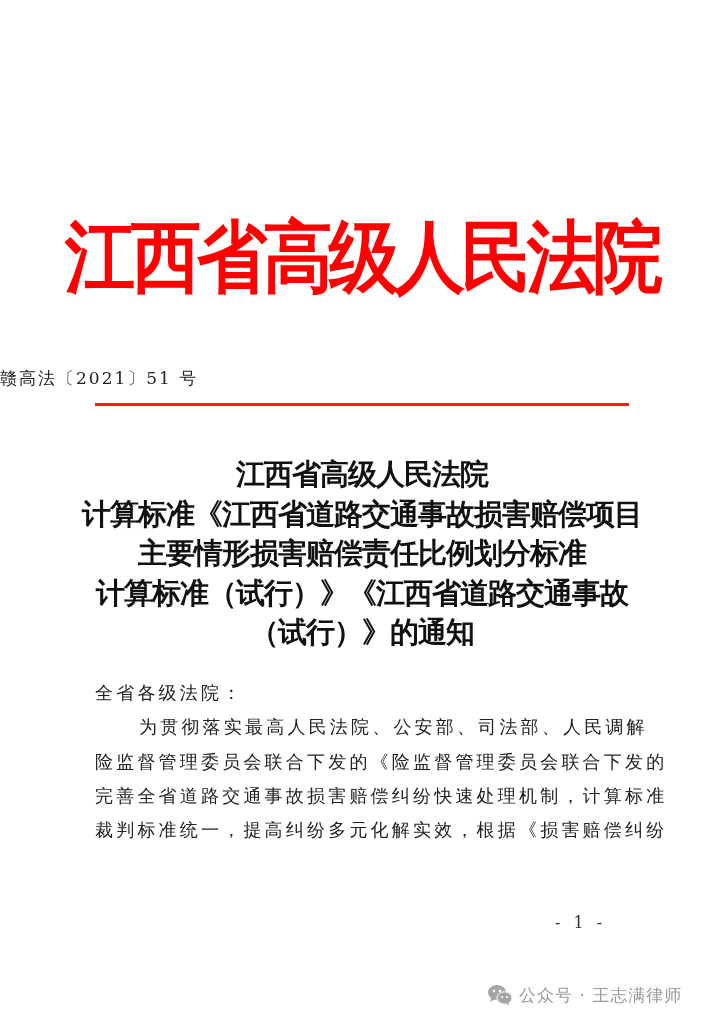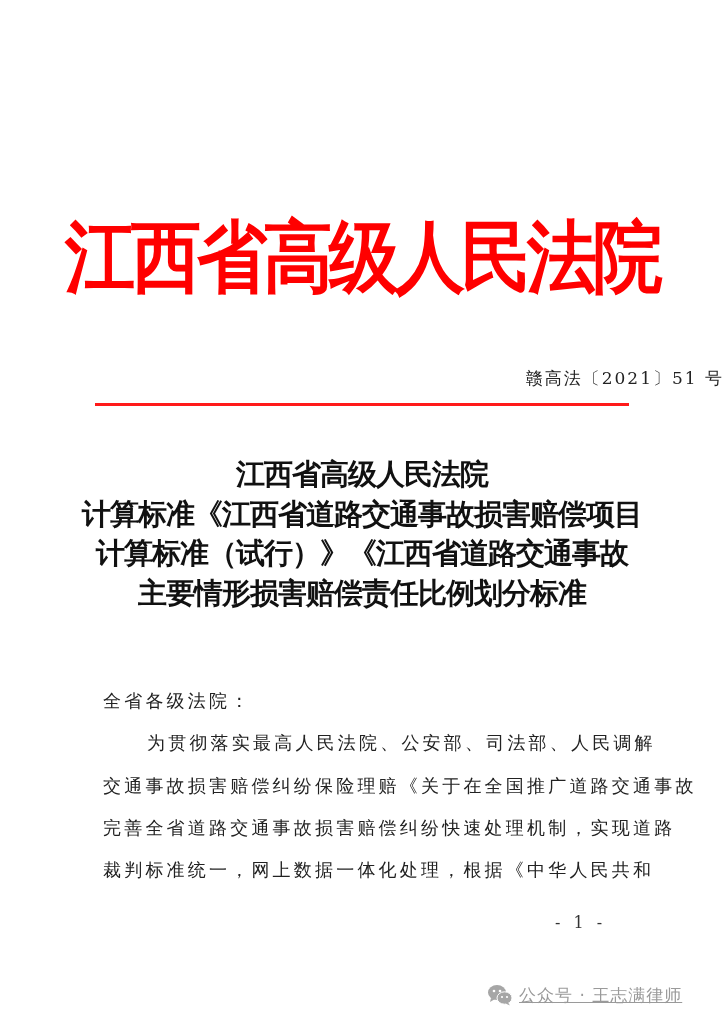--- a/index.html
+++ b/index.html
@@ -8,70 +8,71 @@
     font-family: "DejaVu Serif", "Liberation Serif", serif; color: #1a1a1a;
   }
   .abs { position: absolute; }
   .red-header {
     left: 0; width: 724px; top: 212px; text-align: center;
     font-family: "DejaVu Serif", "Liberation Serif", serif;
     font-size: 70px; line-height: 80px; color: #ff0000; font-weight: bold;
     letter-spacing: -4px; transform: scaleY(1.12); transform-origin: top center;
   }
   .doc-number {
-    left: 0; width: 724px; top: 366px; text-align: right;
+    left: 0; width: 724px; top: 366px; text-align: left;
     font-size: 17px; line-height: 24px; color: #222; letter-spacing: 2px;
   }
   .red-line {
     left: 95px; width: 534px; top: 403px; height: 3px; background: #ff1a1a;
   }
   .title-block {
     left: 0; width: 724px; top: 455px; text-align: center;
     font-size: 29px; line-height: 39.5px; font-weight: bold; color: #111;
     letter-spacing: -1px;
   }
   .title-block div { white-space: nowrap; }
   .body-text {
     left: 95px; width: 545px; top: 676px;
     font-size: 18px; line-height: 34.3px; color: #222; letter-spacing: 3.2px;
   }
-  .body-text p { margin: 8px; white-space: nowrap; }
+  .body-text p { margin: 0; white-space: nowrap; }
   .indent { padding-left: 44px; }
   .page-num {
     left: 555px; top: 913px; font-size: 16px; color: #333; letter-spacing: 4px;
   }
   .watermark {
     left: 487px; top: 982px; height: 26px; display: flex; align-items: center;
     font-family: "DejaVu Sans", "Liberation Sans", sans-serif;
-    font-size: 17px; color: #9a9a9a; letter-spacing: 1px; text-decoration: underline;
+    font-size: 17px; color: #9a9a9a; letter-spacing: 1px;
   }
   .wechat-icon { width: 26px; height: 22px; margin-right: 6px; }
 </style>
 </head>
 <body>
 
 <div class="abs red-header">江西省高级人民法院</div>
 
 <div class="abs doc-number">赣高法〔2021〕51 号</div>
 
 <div class="abs red-line"></div>
 
 <div class="abs title-block">
   <div>江西省高级人民法院</div>
   <div>计算标准《江西省道路交通事故损害赔偿项目</div>
+  <div>主要情形损害赔偿责任比例划分标准</div>
   <div>计算标准（试行）》《江西省道路交通事故</div>
-  <div>主要情形损害赔偿责任比例划分标准</div>
+  <div>（试行）》的通知</div>
 </div>
 
 <div class="abs body-text">
   <p>全省各级法院：</p>
   <p class="indent">为贯彻落实最高人民法院、公安部、司法部、人民调解</p>
-  <p>交通事故损害赔偿纠纷保险理赔《关于在全国推广道路交通事故</p>
-  <p>完善全省道路交通事故损害赔偿纠纷快速处理机制，实现道路</p>
-  <p>裁判标准统一，网上数据一体化处理，根据《中华人民共和</p>
+  <p>险监督管理委员会联合下发的《险监督管理委员会联合下发的</p>
+  <p>完善全省道路交通事故损害赔偿纠纷快速处理机制，计算标准</p>
+  <p>裁判标准统一，提高纠纷多元化解实效，根据《损害赔偿纠纷</p>
 </div>
 
 <div class="abs page-num">- 1 -</div>
 
 <div class="abs watermark">
   <svg class="wechat-icon" viewBox="0 0 26 22">
     <ellipse cx="10" cy="8.5" rx="9" ry="7.5" fill="#a6a6a6"></ellipse>
     <path d="M4 14 L3 18 L8 15 Z" fill="#a6a6a6"></path>
     <circle cx="7" cy="7" r="1.3" fill="#fff"></circle>
     <circle cx="13" cy="7" r="1.3" fill="#fff"></circle>

